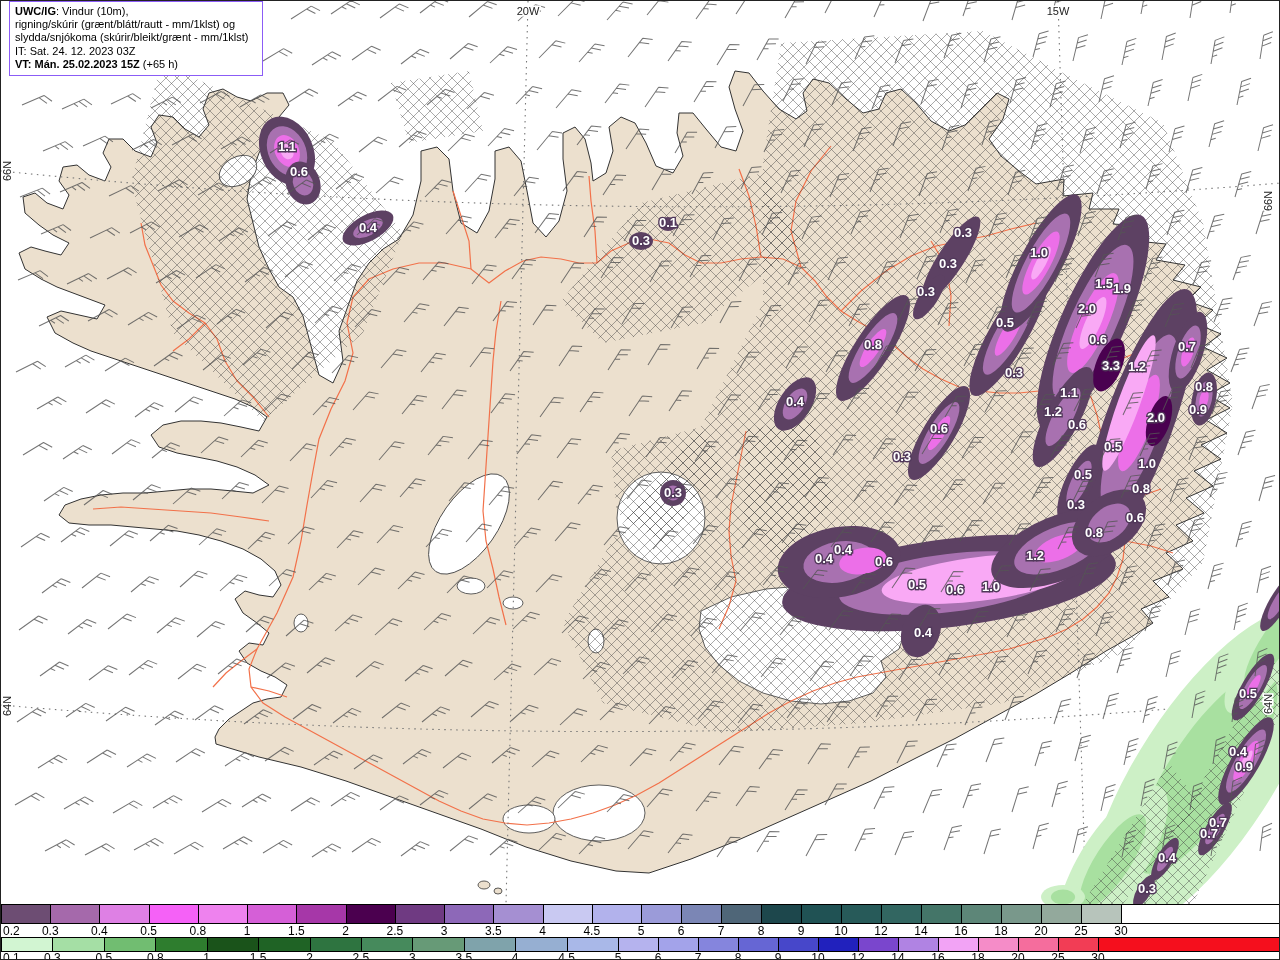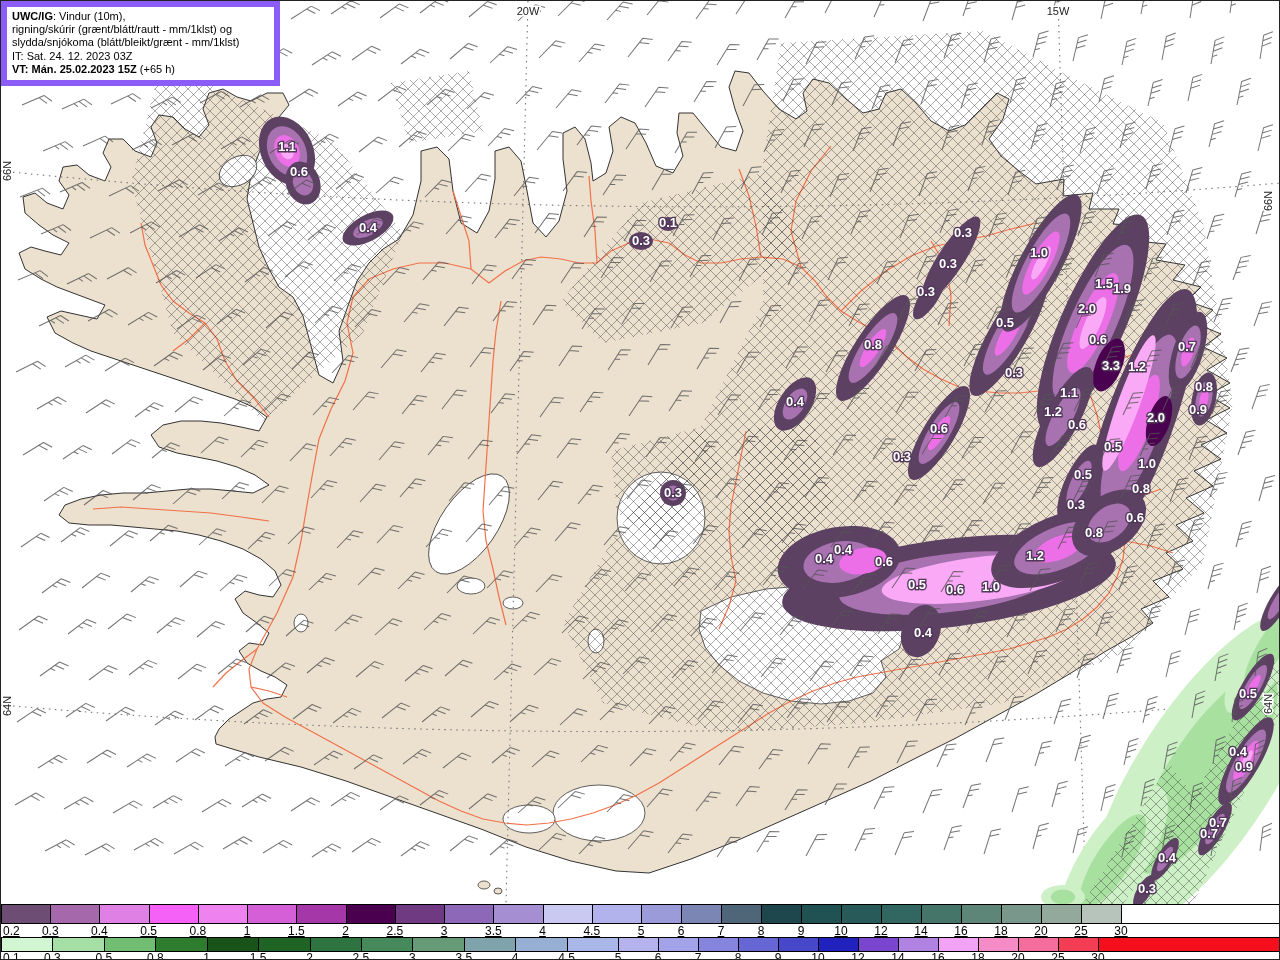--- a/index.html
+++ b/index.html
@@ -1,29 +1,29 @@
 <!DOCTYPE html>
 <html><head>
 <meta charset="utf-8">
 <style>
   html,body{margin:0;padding:0;background:#fff;}
   #page{position:relative;width:1280px;height:960px;overflow:hidden;background:#fff;
         font-family:"Liberation Sans",sans-serif;border:1px solid #222;box-sizing:border-box;}
   #mapwrap{position:absolute;left:0;top:0;width:1280px;height:903px;}
   svg{display:block;}
   
-  #titlebox{position:absolute;left:0;top:0;width:242px;background:#fff;border:6px solid #8b5cf6;
-            padding:3px 20px 4px 5px;font-size:11px;line-height:13.2px;color:#000;z-index:5;}
+  #titlebox{position:absolute;left:8px;top:0;width:242px;background:#fff;border:1px solid #8b5cf6;
+            padding:3px 5px 4px 5px;font-size:11px;line-height:13.2px;color:#000;z-index:5;}
   #titlebox b{font-weight:bold;}
   
   #bars{position:absolute;left:0;top:903px;width:1280px;height:57px;background:#fff;z-index:4;}
   .bar{position:absolute;left:0;width:1280px;border-top:1px solid #000;border-bottom:1px solid #000;box-sizing:border-box;}
   .bar .seg{position:absolute;top:0;height:100%;border-left:1px solid #000;box-sizing:border-box;}
   .ticks{position:absolute;left:0;width:1280px;}
-  .ticks span{position:absolute;font-size:12px;color:#000;white-space:nowrap;text-decoration:underline;}
+  .ticks span{position:absolute;font-size:12px;color:#000;white-space:nowrap;}
   .plabel{font:bold 13px "Liberation Sans",sans-serif;fill:#ffffff;stroke:#51385a;stroke-width:2.75px;
           paint-order:stroke;text-anchor:middle;}
   .glabel{font:11px "Liberation Sans",sans-serif;fill:#222;stroke:#fff;stroke-width:3px;
           paint-order:stroke;text-anchor:middle;}
 </style>
 </head>
 <body>
 
 <div id="page">
   <div id="mapwrap">
@@ -791,21 +791,21 @@
           <text x="10" y="705" class="glabel" transform="rotate(-90 10 705)">64N</text>
           <text x="1271" y="200" class="glabel" transform="rotate(-90 1271 200)">66N</text>
           <text x="1271" y="703" class="glabel" transform="rotate(-90 1271 703)">64N</text>
         </g>
     </svg>
   </div>
 
   <div id="titlebox">
     <div><b>UWC/IG</b><span>: Vindur (10m),</span></div>
     <div>rigning/skúrir (grænt/blátt/rautt - mm/1klst) og</div>
-    <div>slydda/snjókoma (blátt/bleikt/grænt - mm/1klst)</div>
+    <div>slydda/snjókoma (skúrir/bleikt/grænt - mm/1klst)</div>
     <div>IT: Sat. 24. 12. 2023 03Z</div>
     <div><b>VT: Mán. 25.02.2023 15Z</b><span> (+65 h)</span></div>
   </div>
 
   <div id="bars">
     <div class="bar" id="bar-sleet" style="top:0;height:20px;">
         <div class="seg" style="left: 0px; width: 49.23px; background: rgb(109, 77, 115);"></div>
         <div class="seg" style="left: 49.23px; width: 49.23px; background: rgb(165, 105, 171);"></div>
         <div class="seg" style="left: 98.46px; width: 49.23px; background: rgb(222, 128, 228);"></div>
         <div class="seg" style="left: 147.69px; width: 49.23px; background: rgb(245, 97, 247);"></div>

